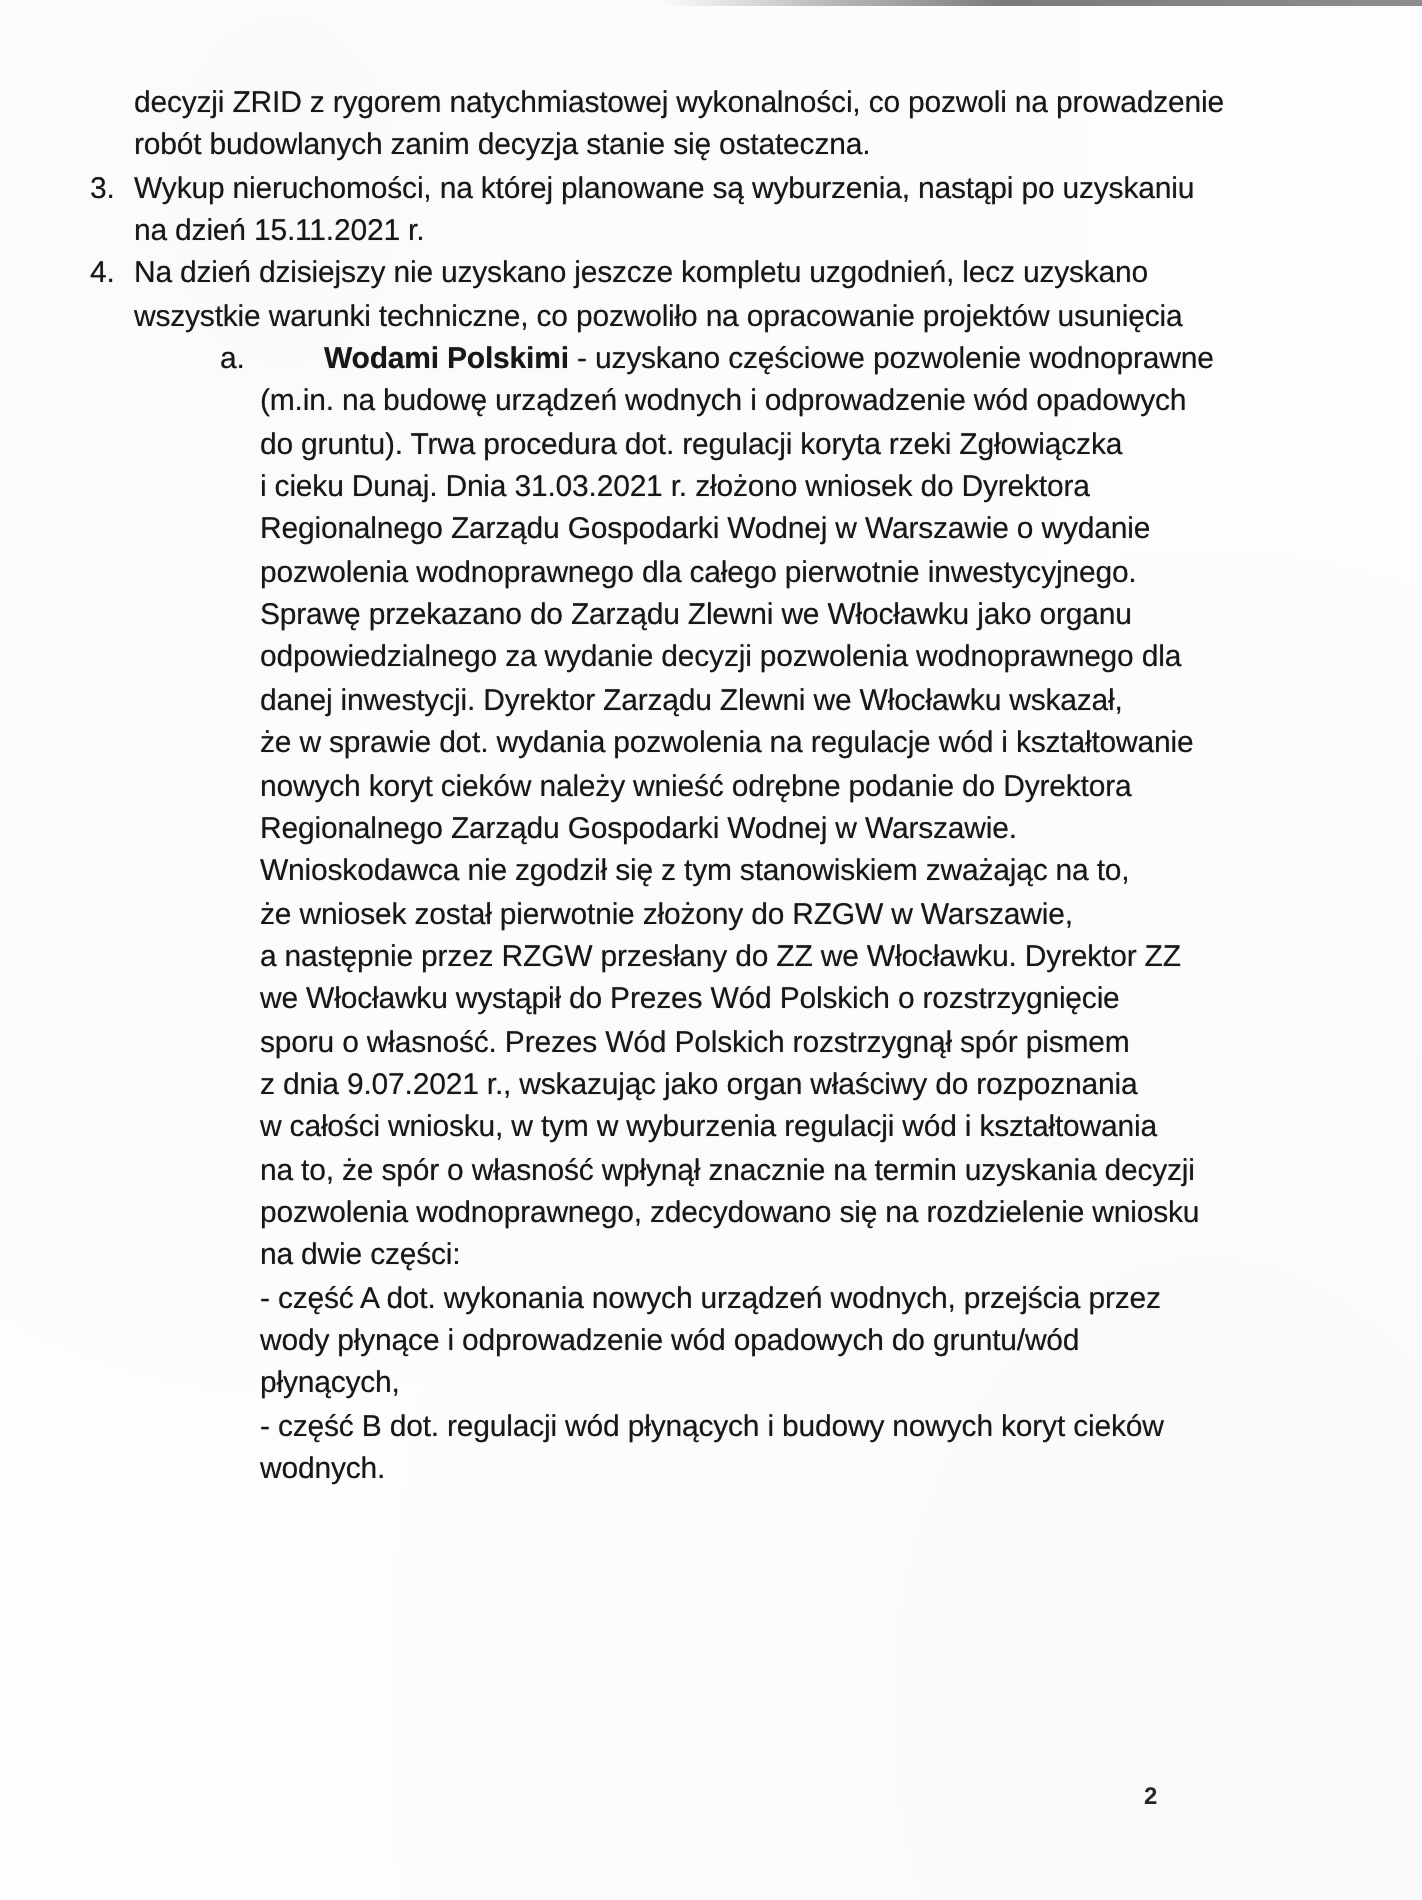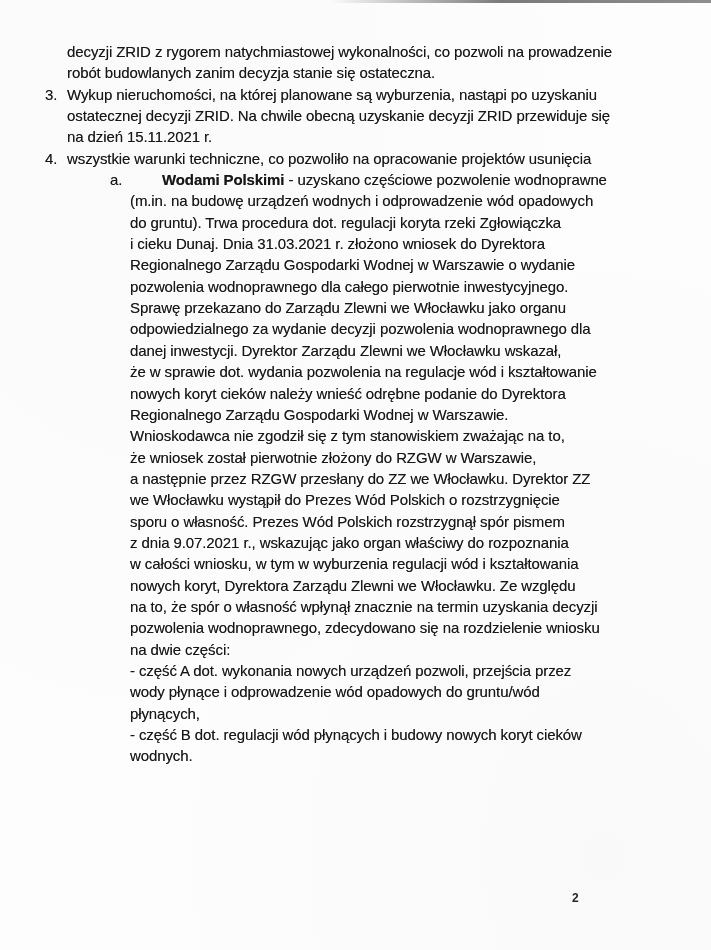--- a/index.html
+++ b/index.html
@@ -86,25 +86,24 @@
 <div class="scan-artifact-top"></div>
 
 <div class="content">
 
   <div class="line l-indent1">decyzji ZRID z rygorem natychmiastowej wykonalności, co pozwoli na prowadzenie</div>
   <div class="line l-indent1">robót budowlanych zanim decyzja stanie się ostateczna.</div>
 
   <div class="line l-indent1">
     <span class="marker">3.</span><span>Wykup nieruchomości, na której planowane są wyburzenia, nastąpi po uzyskaniu</span>
   </div>
-  <div class="line l-indent1">ostatecznej decyzji ZRID. Na chwile obecną uzyskanie decyzji ZRID przewiduje się</div>
   <div class="line l-indent1">na dzień 15.11.2021 r.</div>
 
   <div class="line l-indent1">
-    <span class="marker">4.</span>
+    <span class="marker">4.</span><span>Na dzień dzisiejszy nie uzyskano jeszcze kompletu uzgodnień, lecz uzyskano</span>
   </div>
   <div class="line l-indent1">wszystkie warunki techniczne, co pozwoliło na opracowanie projektów usunięcia</div>
 
   <div class="line l-indent2">
     <span class="submarker">a.</span><span class="bold">Wodami Polskimi</span><span> - uzyskano częściowe pozwolenie wodnoprawne</span>
   </div>
   <div class="line l-indent2">(m.in. na budowę urządzeń wodnych i odprowadzenie wód opadowych</div>
   <div class="line l-indent2">do gruntu). Trwa procedura dot. regulacji koryta rzeki Zgłowiączka</div>
   <div class="line l-indent2">i cieku Dunaj. Dnia 31.03.2021 r. złożono wniosek do Dyrektora</div>
   <div class="line l-indent2">Regionalnego Zarządu Gospodarki Wodnej w Warszawie o wydanie</div>
@@ -115,25 +114,24 @@
   <div class="line l-indent2">że w sprawie dot. wydania pozwolenia na regulacje wód i kształtowanie</div>
   <div class="line l-indent2">nowych koryt cieków należy wnieść odrębne podanie do Dyrektora</div>
   <div class="line l-indent2">Regionalnego Zarządu Gospodarki Wodnej w Warszawie.</div>
   <div class="line l-indent2">Wnioskodawca nie zgodził się z tym stanowiskiem zważając na to,</div>
   <div class="line l-indent2">że wniosek został pierwotnie złożony do RZGW w Warszawie,</div>
   <div class="line l-indent2">a następnie przez RZGW przesłany do ZZ we Włocławku. Dyrektor ZZ</div>
   <div class="line l-indent2">we Włocławku wystąpił do Prezes Wód Polskich o rozstrzygnięcie</div>
   <div class="line l-indent2">sporu o własność. Prezes Wód Polskich rozstrzygnął spór pismem</div>
   <div class="line l-indent2">z dnia 9.07.2021 r., wskazując jako organ właściwy do rozpoznania</div>
   <div class="line l-indent2">w całości wniosku, w tym w wyburzenia regulacji wód i kształtowania</div>
-  <div class="line l-indent2">nowych koryt, Dyrektora Zarządu Zlewni we Włocławku. Ze względu</div>
   <div class="line l-indent2">na to, że spór o własność wpłynął znacznie na termin uzyskania decyzji</div>
   <div class="line l-indent2">pozwolenia wodnoprawnego, zdecydowano się na rozdzielenie wniosku</div>
   <div class="line l-indent2">na dwie części:</div>
-  <div class="line l-indent2">- część A dot. wykonania nowych urządzeń pozwoli, przejścia przez</div>
+  <div class="line l-indent2">- część A dot. wykonania nowych urządzeń wodnych, przejścia przez</div>
   <div class="line l-indent2">wody płynące i odprowadzenie wód opadowych do gruntu/wód</div>
   <div class="line l-indent2">płynących,</div>
   <div class="line l-indent2">- część B dot. regulacji wód płynących i budowy nowych koryt cieków</div>
   <div class="line l-indent2">wodnych.</div>
 
 </div>
 
 <div class="pagenum">2</div>
 
 </body></html>

